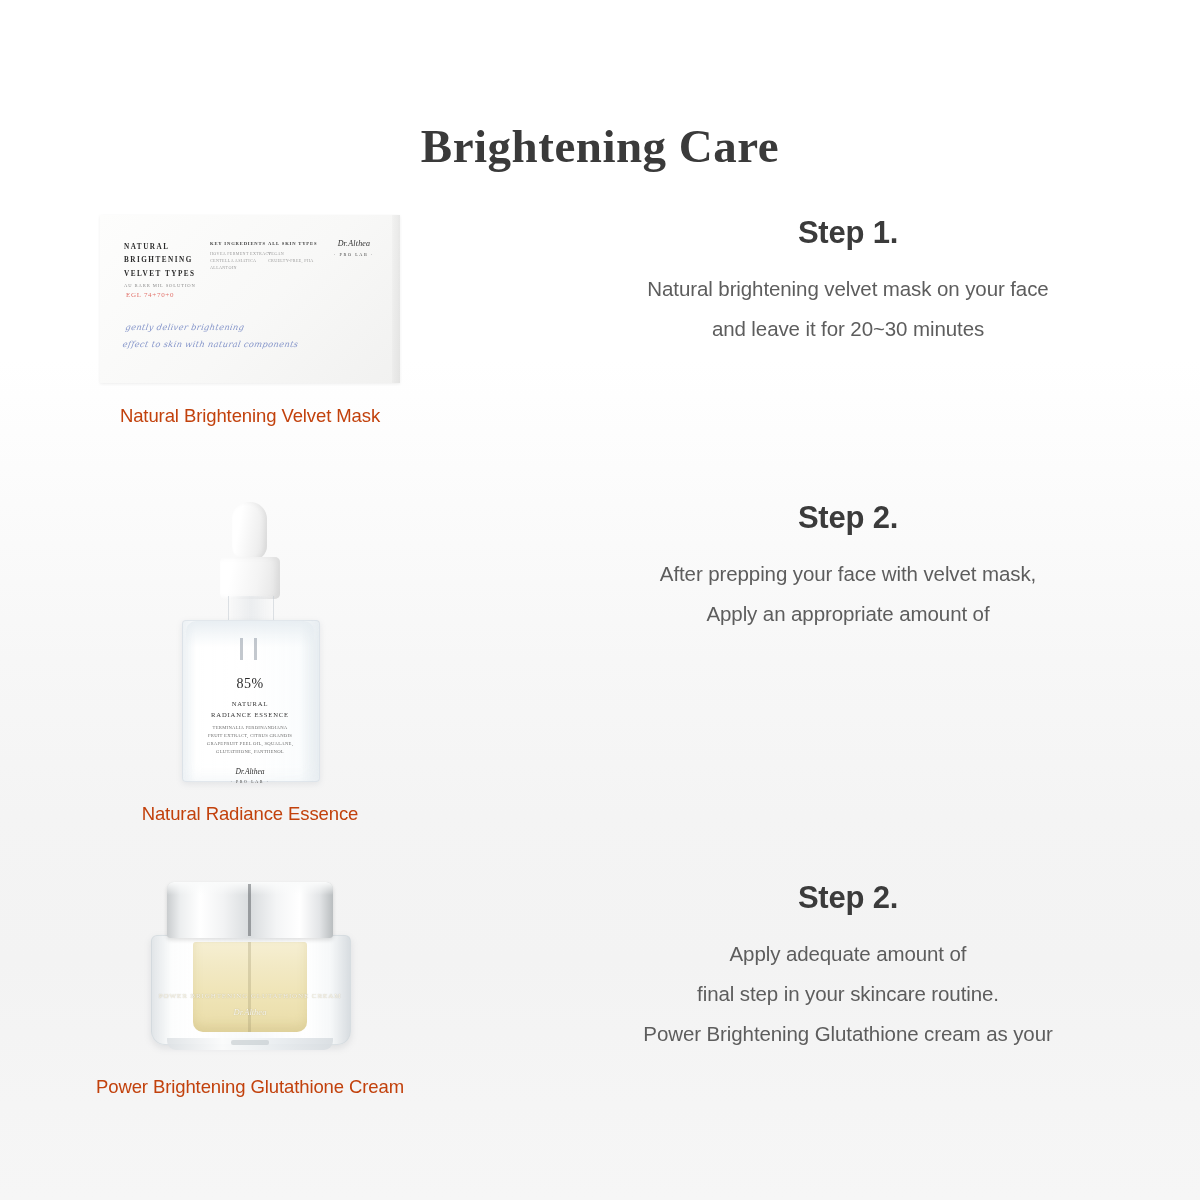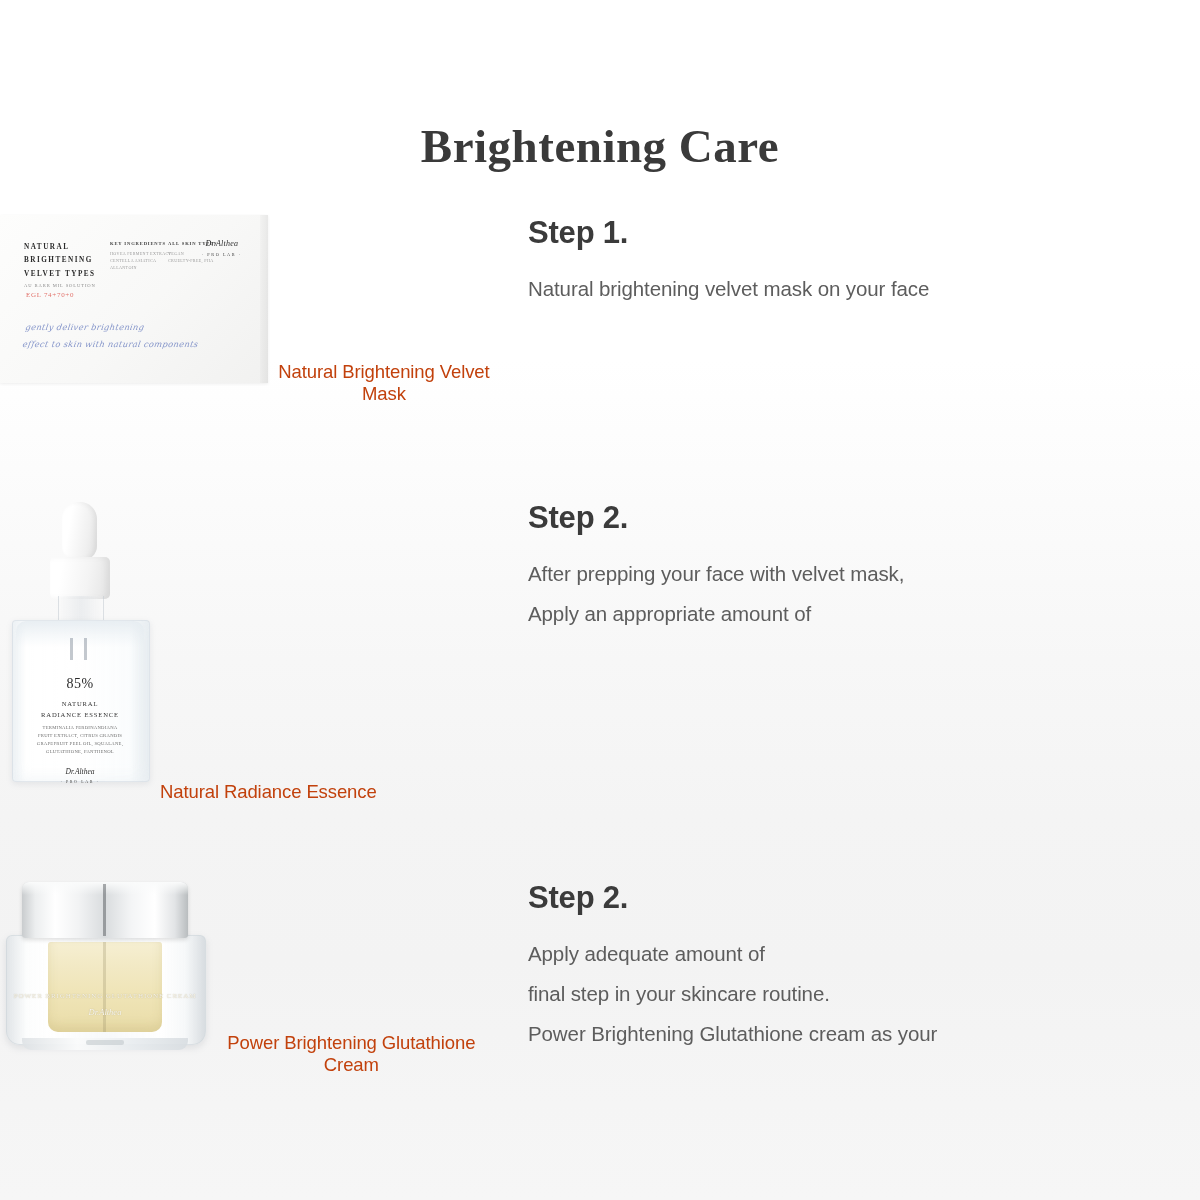--- a/index.html
+++ b/index.html
@@ -53,25 +53,27 @@
     display: flex;
     flex-direction: row;
   }
   .row-1 { top: 215px; }
   .row-2 { top: 500px; }
   .row-3 { top: 880px; }
 
   .media-col {
     width: 500px;
     display: flex;
-    align-items: flex-end;
+    flex-direction: column;
+    align-items: center;
   }
   .text-col {
     width: 640px;
     padding-left: 28px;
+    text-align: center;
   }
 
   .step-heading {
     font-size: 31px;
     font-weight: bold;
     color: #3b3b3b;
     letter-spacing: -0.2px;
     margin-bottom: 18px;
   }
   .step-body {
@@ -435,20 +437,21 @@
         </div>
       </div>
 
       <div class="product-caption">Natural Brightening Velvet Mask</div>
     </div>
 
     <div class="text-col">
       <div class="step-heading">Step 1.</div>
       <div class="step-body">
         <div>Natural brightening velvet mask on your face</div>
+        <div>and leave it for 20~30 minutes</div>
       </div>
     </div>
   </div>
 
   <div class="step-row row-2">
     <div class="media-col">
 
       <div class="bottle-wrap">
         <div class="drp-bulb"></div>
         <div class="drp-collar"></div>

